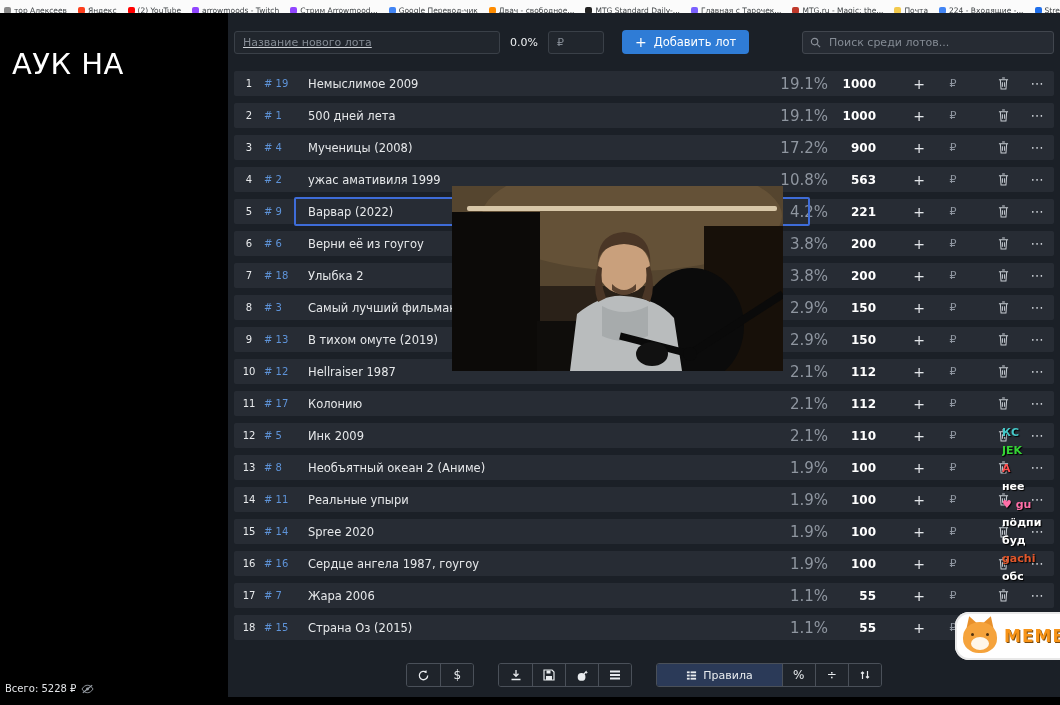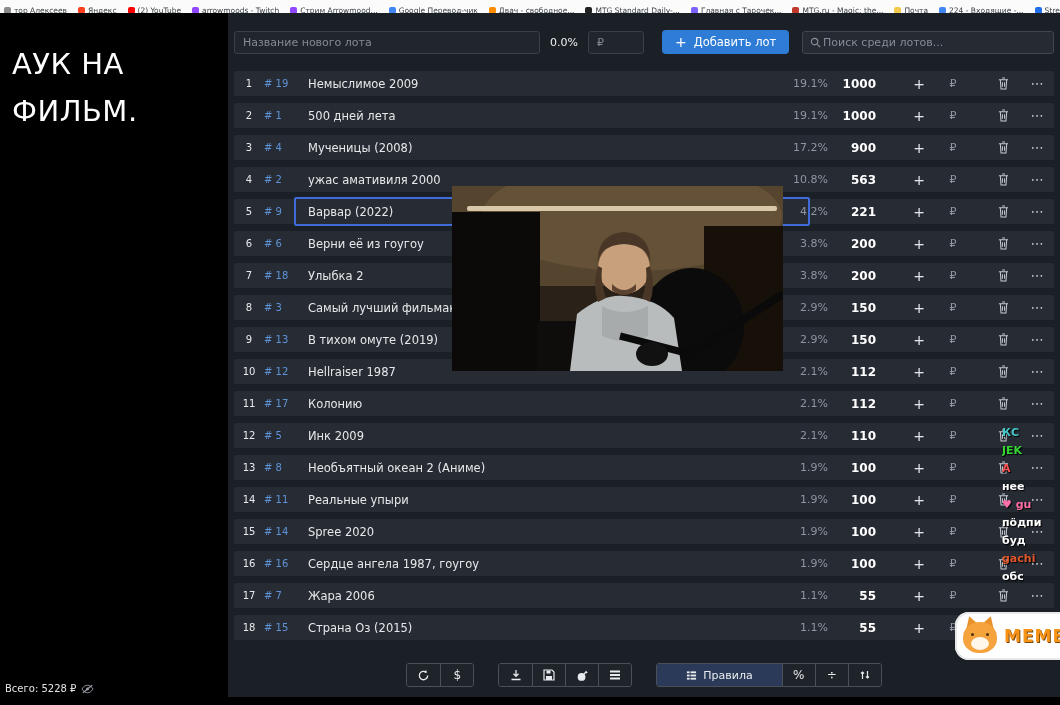--- a/index.html
+++ b/index.html
@@ -19,40 +19,40 @@
   .total-row { position:absolute; left:5px; bottom:11px; display:flex; align-items:center; gap:5px;
     color:#e3e5e8; font-size:10px; }
 
   
   .main { position:absolute; top:13px; left:228px; right:0; bottom:8px; background:#1b2027; }
 
   .controls { position:absolute; top:17px; left:6px; right:6px; height:24px; display:flex; align-items:center; }
   .inp { height:23px; background:#21262d; border:1px solid #3a4048; border-radius:3px; color:#cfd3d8;
     font-size:11px; padding:0 8px; outline:none; font-family:inherit; }
   .inp::placeholder { color:#848b94; }
-  .new-lot { width:306px; }
+  .new-lot { width:266px;text-decoration:underline; }
   .pct-label { color:#eef0f2; font-size:11px; margin:0 10px; }
   .cur-inp { width:56px; }
   .add-btn { margin-left:18px; height:24px; background:#2f7cd6; border:none; border-radius:4px; color:#fff;
     font-size:11.5px; padding:0 13px; display:flex; align-items:center; gap:7px; cursor:pointer; font-family:inherit; }
   .add-btn .plus { font-size:14px; line-height:1; }
   .search-box { margin-left:auto; width:252px; height:23px; background:#262b33; border:1px solid #41464e;
-    border-radius:3px; display:flex; align-items:center; padding:0 7px; gap:2px; }
+    border-radius:3px; display:flex; align-items:center; padding:0 7px; gap:8px; }
   .search-box input { flex:1; background:transparent; border:none; outline:none; color:#cfd3d8; font-size:11px; font-family:inherit; }
   .search-box input::placeholder { color:#848b94; }
 
   
   .lots { position:absolute; top:58px; left:6px; right:6px; }
   .lot-row { position:relative; height:25px; margin-bottom:7px; background:#272c34; border-radius:2px;
     display:flex; align-items:center; font-size:11.5px; }
   .idx  { width:30px; text-align:center; color:#e8eaec; font-size:10px; }
   .lid  { width:40px; color:#5e93d8; font-size:10px; }
   .lname{ color:#e6e8ea; margin-left:4px; white-space:nowrap; }
   .sp   { flex:1; }
-  .lpct { width:54px; text-align:right; color:#8f96a0; font-size:11px; }
+  .lpct { width:54px; text-align:right; color:#8f96a0; font-size:15px; }
   .lamt { width:46px; text-align:right; color:#fff; font-weight:bold; font-size:12px; margin-left:2px; }
   .lplus{ width:34px; margin-left:26px; text-align:center; color:#e3e6ea; font-size:14px; cursor:pointer; }
   .lrub { width:34px; text-align:center; color:#8f96a0; font-size:11px; cursor:pointer; }
   .ltrash{ width:34px; margin-left:16px; text-align:center; cursor:pointer; display:flex; justify-content:center; }
   .ldots{ width:34px; text-align:center; color:#c9ced4; font-size:13px; cursor:pointer; }
   .edit-box { position:absolute; left:60px; right:244px; top:-2px; bottom:-2px;
     border:2px solid #3e6cd8; border-radius:2px; pointer-events:none; }
 
   
   .toolbar { position:absolute; bottom:10px; left:0; right:0; display:flex; justify-content:center; align-items:center; }
@@ -143,21 +143,20 @@
       </span>
       <span class="bm-item">
         <span class="bm-fav" style="background: rgb(31, 111, 235);"></span>
         <span>StreamElements - S...</span>
       </span>
     </div>
 
   <div class="left-panel">
     <div class="big-title">
       <div>АУК НА</div>
-      <div>ФИЛЬМ.</div>
     </div>
     <div class="total-row">
       <span>Всего: 5228 ₽</span>
       <span>
         <svg width="13" height="10" viewBox="0 0 14 10">
             <path d="M1 5c2-3 4-4 6-4s4 1 6 4c-2 3-4 4-6 4S3 8 1 5z" fill="none" stroke="#9aa0a8" stroke-width="1"></path>
             <circle cx="7" cy="5" r="1.6" fill="#9aa0a8"></circle>
             <line x1="2" y1="9" x2="12" y2="1" stroke="#9aa0a8" stroke-width="1.2"></line>
           </svg>
       </span>
@@ -230,21 +229,21 @@
     <span class="ltrash">
       <svg width="11" height="13" viewBox="0 0 12 14">
               <path d="M1 3h10M4.5 1h3M2.5 3l.8 10h5.4l.8-10M4.8 5.5v5M7.2 5.5v5" fill="none" stroke="#c9ced4" stroke-width="1.1"></path>
             </svg>
     </span>
     <span class="ldots">⋯</span>
   </div>
         <div class="lot-row">
     <span class="idx">4</span>
     <span class="lid"># 2</span>
-    <span class="lname">ужас амативиля 2000</span>
+    <span class="lname">ужас амативиля 1999</span>
     <span class="sp"></span>
     <span class="lpct">10.8%</span>
     <span class="lamt">563</span>
     <span class="lplus">+</span>
     <span class="lrub">₽</span>
     <span class="ltrash">
       <svg width="11" height="13" viewBox="0 0 12 14">
               <path d="M1 3h10M4.5 1h3M2.5 3l.8 10h5.4l.8-10M4.8 5.5v5M7.2 5.5v5" fill="none" stroke="#c9ced4" stroke-width="1.1"></path>
             </svg>
     </span>

